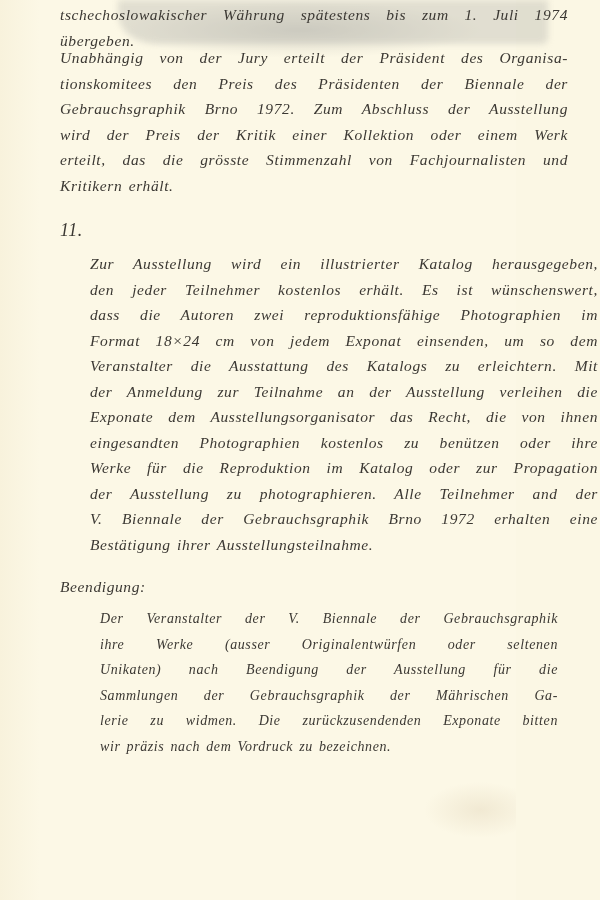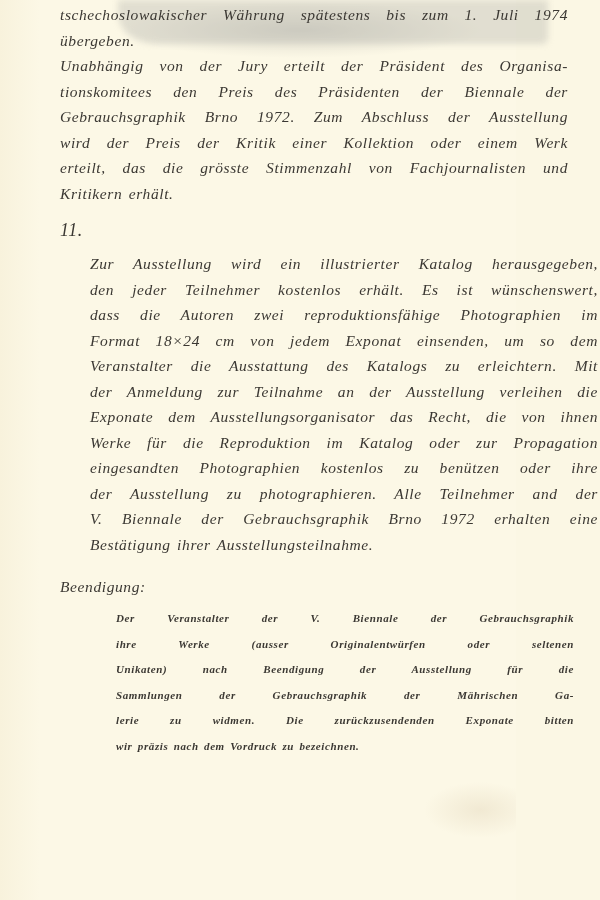--- a/index.html
+++ b/index.html
@@ -63,63 +63,62 @@
   .remark-label {
     position: absolute;
     left: 60px;
     top: 578px;
     font-style: italic;
     font-size: 15.5px;
     letter-spacing: 0.6px;
   }
   .remark-block {
     position: absolute;
-    left: 116px;
+    left: 100px;
     width: 458px;
     top: 606px;
     font-style: italic;
-    font-size: 11px;
+    font-size: 14px;
     line-height: 25.5px;
     letter-spacing: 0.6px;
     word-spacing: 2px;
-    font-weight: bold;
   }
 </style>
 </head>
 <body>
 
 <div class="page">
   <div class="shadow-band"></div>
 
   <div class="text-block" style="top:2px;">
     <span class="line">tschechoslowakischer Währung spätestens bis zum 1. Juli 1974</span>
     <span class="line last">übergeben.</span>
   </div>
 
-  <div class="text-block" style="top:53px;">
+  <div class="text-block" style="top:45px;">
     <span class="line">Unabhängig von der Jury erteilt der Präsident des Organisa-</span>
     <span class="line">tionskomitees den Preis des Präsidenten der Biennale der</span>
     <span class="line">Gebrauchsgraphik Brno 1972. Zum Abschluss der Ausstellung</span>
     <span class="line">wird der Preis der Kritik einer Kollektion oder einem Werk</span>
     <span class="line">erteilt, das die grösste Stimmenzahl von Fachjournalisten und</span>
     <span class="line last">Kritikern erhält.</span>
   </div>
 
   <div class="section-number">11.</div>
 
   <div class="text-block" style="top:251px;margin-left:30px;">
     <span class="line">Zur Ausstellung wird ein illustrierter Katalog herausgegeben,</span>
     <span class="line">den jeder Teilnehmer kostenlos erhält. Es ist wünschenswert,</span>
     <span class="line">dass die Autoren zwei reproduktionsfähige Photographien im</span>
     <span class="line">Format 18×24 cm von jedem Exponat einsenden, um so dem</span>
     <span class="line">Veranstalter die Ausstattung des Katalogs zu erleichtern. Mit</span>
     <span class="line">der Anmeldung zur Teilnahme an der Ausstellung verleihen die</span>
     <span class="line">Exponate dem Ausstellungsorganisator das Recht, die von ihnen</span>
+    <span class="line">eingesandten Photographien kostenlos zu benützen oder ihre</span>
     <span class="line">Werke für die Reproduktion im Katalog oder zur Propagation</span>
-    <span class="line">eingesandten Photographien kostenlos zu benützen oder ihre</span>
     <span class="line">der Ausstellung zu photographieren. Alle Teilnehmer and der</span>
     <span class="line">V. Biennale der Gebrauchsgraphik Brno 1972 erhalten eine</span>
     <span class="line last">Bestätigung ihrer Ausstellungsteilnahme.</span>
   </div>
 
   <div class="remark-label">Beendigung:</div>
 
   <div class="remark-block">
     <span class="line">Der Veranstalter der V. Biennale der Gebrauchsgraphik</span>
     <span class="line">ihre Werke (ausser Originalentwürfen oder seltenen</span>

